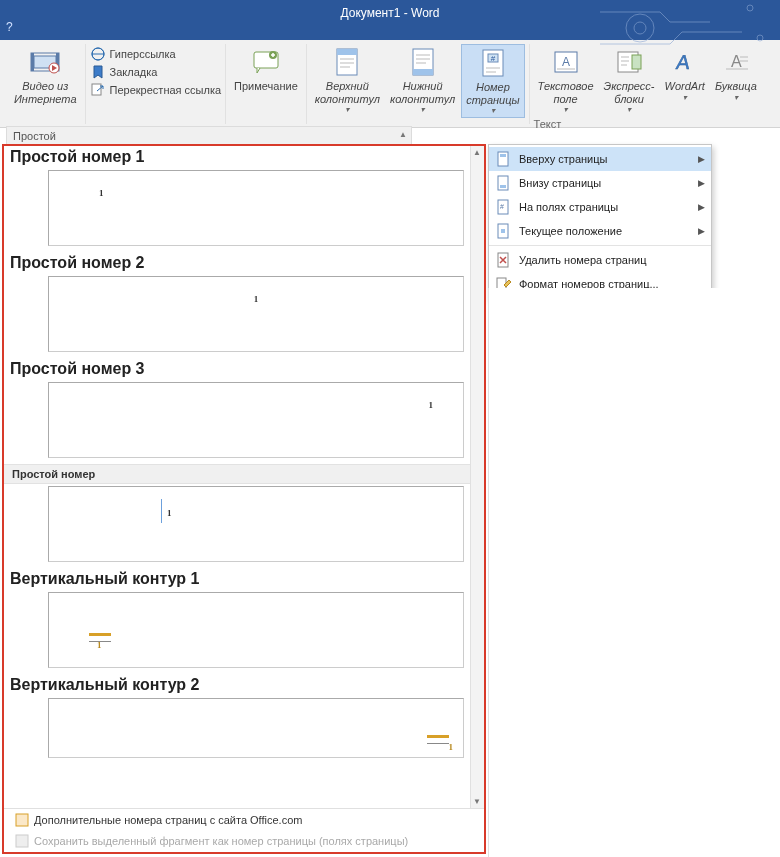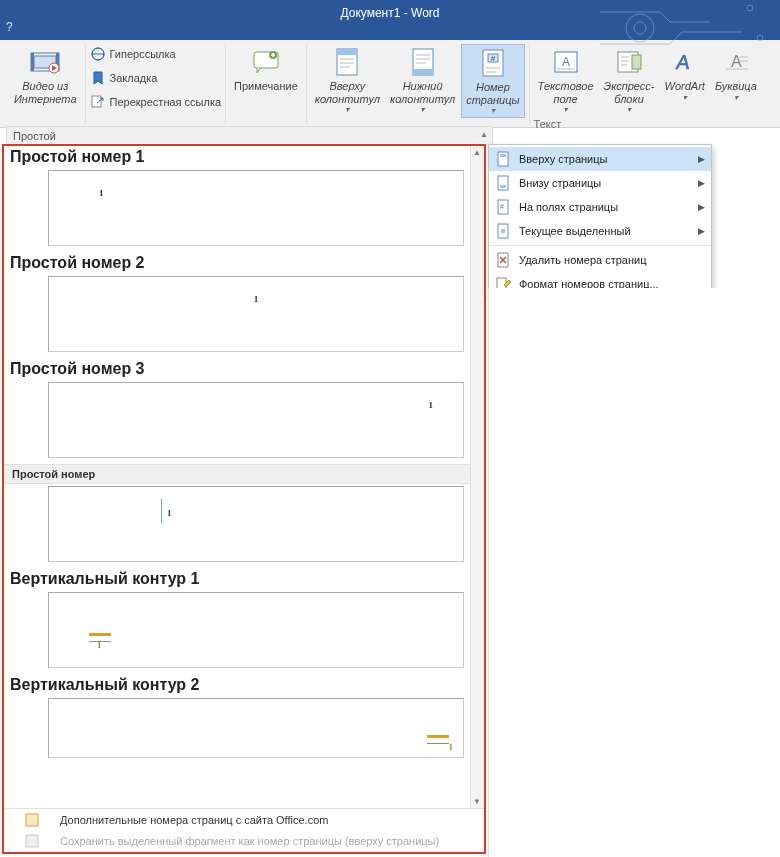--- a/index.html
+++ b/index.html
@@ -12,39 +12,39 @@
 .titlebar .qmark { position: absolute; left: 6px; bottom: 6px; color: #cfe0ff; font-size: 12px; }
 
 .ribbon { height: 88px; background: #f1f1f1; border-bottom: 1px solid #d4d4d4; display: flex; align-items: flex-start; padding: 4px 6px 0 6px; }
 .ribgrp { display: flex; flex-direction: column; align-items: center; justify-content: space-between; height: 80px; border-right: 1px solid #e1e1e1; padding: 0 4px; }
 .ribgrp.noborder { border-right: none; }
 .bigbtn { display: flex; flex-direction: column; align-items: center; justify-content: flex-start; font-size: 11px; color: #444; text-align: center; line-height: 1.15; cursor: default; padding: 2px 4px; min-width: 50px; }
 .bigbtn .ico { width: 32px; height: 32px; display: flex; align-items: center; justify-content: center; margin-bottom: 2px; }
 .bigbtn .lbl span { display: block; font-style: italic; }
 .bigbtn.active { background: #c9def5; border: 1px solid #9dbde0; }
 .drop { font-size: 8px; color: #666; }
-.linkcol { display: flex; flex-direction: column; gap: 8px; font-size: 11px; color: #444; padding-top: 2px; }
+.linkcol { display: flex; flex-direction: column; gap: 2px; font-size: 11px; color: #444; padding-top: 2px; }
 .linkrow { display: flex; align-items: center; gap: 4px; cursor: default; }
 .linkrow .mi { width: 16px; height: 16px; display: flex; align-items: center; justify-content: center; }
 .rib-lbl { font-size: 11px; color: #666; text-align: left; padding-top: 2px; }
 
 .gallery { position: absolute; left: 2px; top: 144px; width: 484px; height: 710px; background: #fff; border: 2px solid #d83a2a; }
 .glist { position: absolute; left: 0; top: 0; right: 14px; bottom: 44px; overflow: hidden; }
 .gcat { background: #f0f0f0; font-size: 11px; font-weight: 600; color: #333; padding: 3px 8px; border-top: 1px solid #e2e2e2; border-bottom: 1px solid #e2e2e2; }
 .gitem { padding: 2px 6px 6px 6px; }
 .gitem .nm { font-size: 16px; font-weight: 700; color: #222; margin-bottom: 4px; }
 .preview { height: 76px; border: 1px solid #ccc; border-left: 1px solid #aaa; border-top: 1px solid #aaa; margin-left: 38px; position: relative; background: #fff; }
 .pn { position: absolute; font: 700 9px/1 Georgia, serif; color: #333; }
 .vline { position: absolute; width: 1px; height: 24px; background: #6ca0dc; }
 .bar { position: absolute; width: 22px; height: 3px; background: #d8a028; }
 .bar.under { height: 1px; background: #888; width: 22px; }
 .scroll { position: absolute; right: 0; top: 0; bottom: 44px; width: 14px; background: #f3f3f3; border-left: 1px solid #e0e0e0; }
 .scroll .arr { position: absolute; left: 2px; font-size: 8px; color: #777; }
 .gfoot { position: absolute; left: 0; right: 0; bottom: 0; height: 44px; border-top: 1px solid #e0e0e0; display: flex; flex-direction: column; }
-.gfoot .row { flex: 1; display: flex; align-items: center; gap: 20px; padding: 0 20px; font-size: 11px; color: #333; cursor: default; }
+.gfoot .row { flex: 1; display: flex; align-items: center; gap: 4px; padding: 0 10px; font-size: 11px; color: #333; cursor: default; }
 .gfoot .row.disabled { color: #a9a9a9; }
 .gfoot .row .mi { width: 16px; height: 16px; }
 
 .menu { position: absolute; left: 488px; top: 144px; width: 224px; background: #fff; border: 1px solid #c6c6c6; box-shadow: 2px 3px 6px rgba(0,0,0,.2); padding: 2px 0; }
 .mitem { display: flex; align-items: center; height: 24px; font-size: 11px; color: #222; padding: 0 8px 0 4px; cursor: default; position: relative; }
 .mitem.hl { background: #cde3f8; }
 .mitem .mi { width: 20px; height: 20px; display: flex; align-items: center; justify-content: center; margin-right: 6px; }
 .mitem .arr { position: absolute; right: 6px; font-size: 9px; color: #555; }
 .msep { height: 1px; background: #e3e3e3; margin: 2px 0; }
 
@@ -139,21 +139,21 @@
   <div class="ribgrp" style="flex-direction:row;gap:2px;align-items:flex-start;">
     <div class="bigbtn">
       <span class="ico">
           <svg width="26" height="30">
             <rect x="3" y="2" width="20" height="26" fill="#fff" stroke="#6a8bb8"></rect>
             <rect x="3" y="2" width="20" height="6" fill="#9fc3ea"></rect>
             <path d="M6 12 h14 M6 16 h14 M6 20 h10" stroke="#bbb"></path>
           </svg>
         </span>
       <span class="lbl">
-          <span>Вверху</span>
+          <span>Верхний</span>
           <span>
             <span>колонтитул</span> 
             <span class="drop">▾</span>
           </span>
         </span>
     </div>
     <div class="bigbtn">
       <span class="ico">
           <svg width="26" height="30">
             <rect x="3" y="2" width="20" height="26" fill="#fff" stroke="#6a8bb8"></rect>
@@ -244,21 +244,21 @@
             <span>Буквица</span>
             <span class="drop">▾</span>
           </span>
       </div>
     </div>
     <div class="rib-lbl" style="width:100%;">Текст</div>
   </div>
 
 </div>
 
-<div style="position:absolute;left:6px;top:146px;transform:translateY(-100%);width:487px;height:20px;background:#f0f0f0;border:1px solid #dcdcdc;font-size:11px;color:#555;padding:3px 6px;">
+<div style="position:absolute;left:6px;top:146px;transform:translateY(-100%);width:406px;height:20px;background:#f0f0f0;border:1px solid #dcdcdc;font-size:11px;color:#555;padding:3px 6px;">
   <span>Простой</span>
   <span style="position:absolute;right:4px;top:3px;font-size:8px;color:#777;">▲</span>
 </div>
 
 <div class="menu">
   <div class="mitem hl">
     <span class="mi">
         <svg width="16" height="16">
           <rect x="3" y="1" width="10" height="14" fill="#fff" stroke="#6a8bb8"></rect>
           <rect x="5" y="3" width="6" height="3" fill="#9fc3ea"></rect>
@@ -287,21 +287,21 @@
     <span>На полях страницы</span>
     <span class="arr">▶</span>
   </div>
   <div class="mitem">
     <span class="mi">
         <svg width="16" height="16">
           <rect x="3" y="1" width="10" height="14" fill="#fff" stroke="#6a8bb8"></rect>
           <rect x="6" y="6" width="4" height="4" fill="#9fc3ea"></rect>
         </svg>
       </span>
-    <span>Текущее выделенный</span>
+    <span>Текущее положение</span>
     <span class="arr">▶</span>
   </div>
   <div class="msep"></div>
   <div class="mitem">
     <span class="mi">
         <svg width="16" height="16">
           <rect x="3" y="1" width="10" height="14" fill="#fff" stroke="#888"></rect>
           <path d="M5 5 l6 6 M11 5 l-6 6" stroke="#c0504d" stroke-width="1.5"></path>
         </svg>
       </span>
@@ -384,18 +384,18 @@
           </svg>
         </span>
       <span>Дополнительные номера страниц с сайта Office.com</span>
     </div>
     <div class="row disabled">
       <span class="mi">
           <svg width="16" height="16">
             <rect x="2" y="2" width="12" height="12" fill="#eee" stroke="#ccc"></rect>
           </svg>
         </span>
-      <span>Сохранить выделенный фрагмент как номер страницы (вверху страницы)</span>
+      <span>Сохранить выделенный фрагмент как номер страницы (полях страницы)</span>
     </div>
   </div>
 </div>
 
 <div class="docarea"></div>
 
 </body></html>

